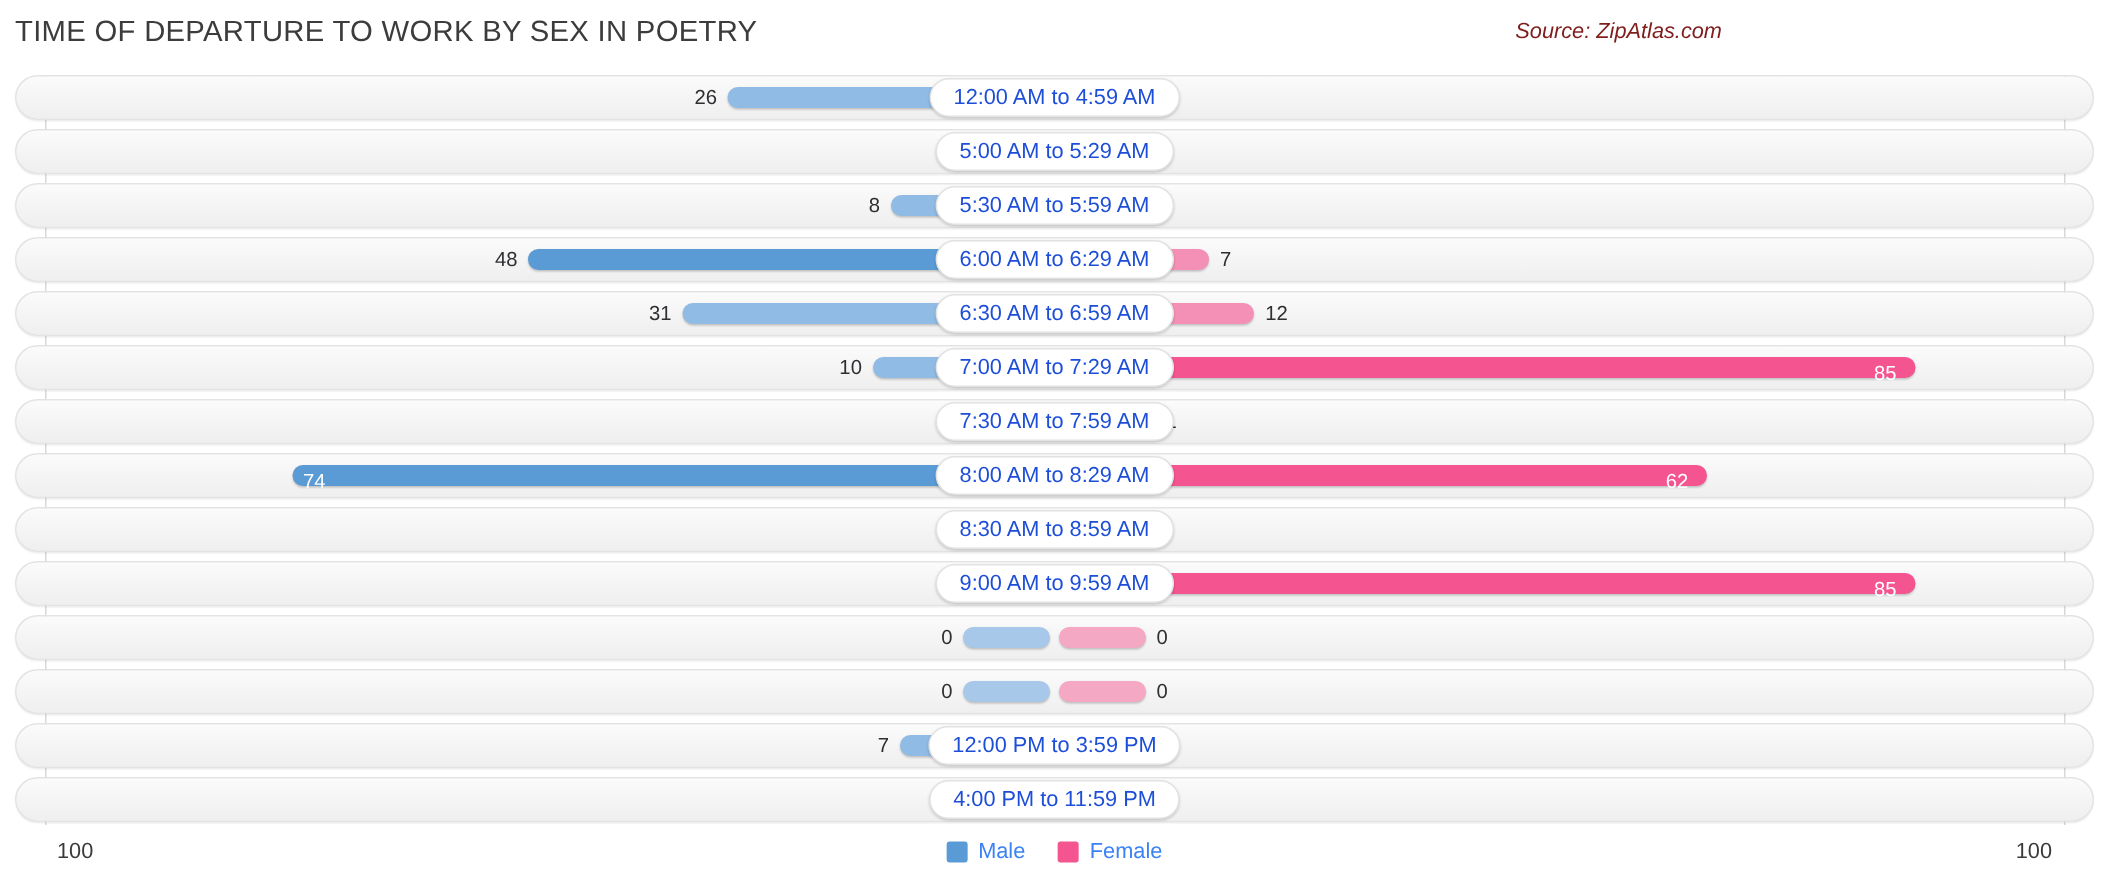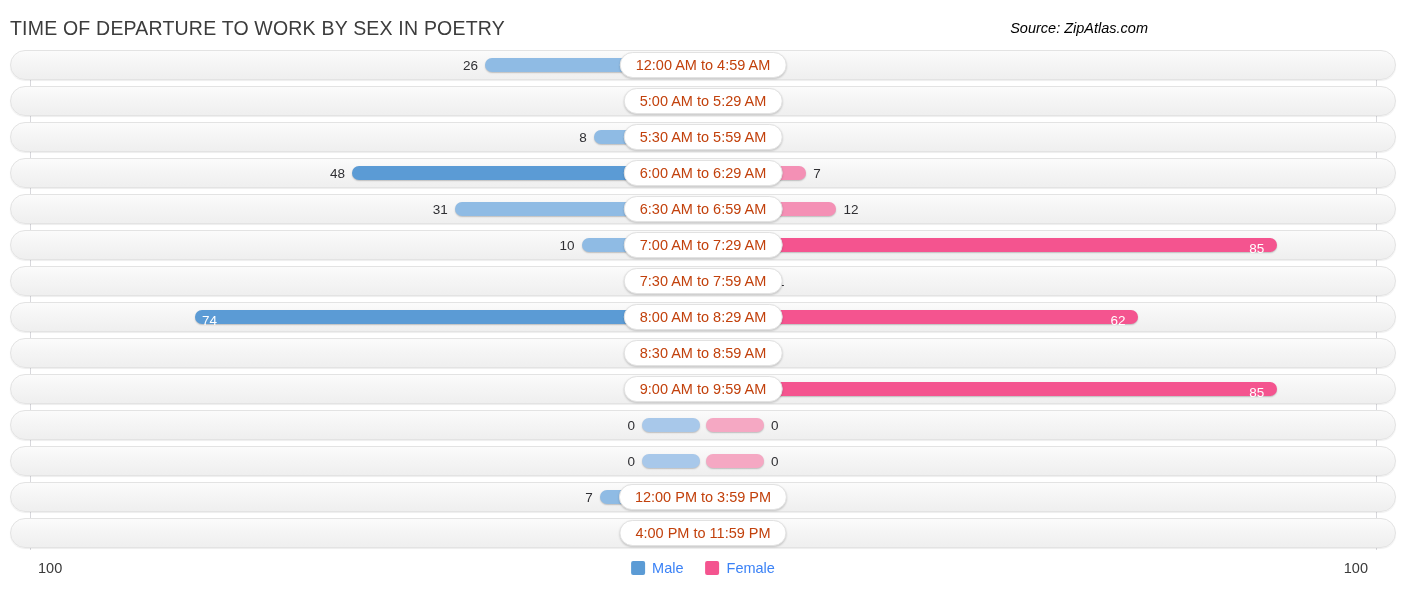--- a/index.html
+++ b/index.html
@@ -16,41 +16,41 @@
   #chart-root {
     position: relative;
     width: 1406px;
     height: 595px;
     background: #ffffff;
   }
 
   
   .header {
     position: absolute;
-    top: 7px; left: 0;
+    top: 0; left: 0;
     width: 1158px;
     height: 44px;
   }
   .chart-title {
     position: absolute;
     left: 10px;
     top: 10px;
     font-size: 19.5px;
     letter-spacing: .2px;
     color: #3c3c3c;
     font-weight: 400;
     white-space: nowrap;
   }
   .chart-source {
     position: absolute;
     right: 10px;
     top: 13px;
     font-size: 14.5px;
     font-style: italic;
-    color: #000000;
+    color: #7f1d1d;
     white-space: nowrap;
   }
 
   
   .plot {
     position: absolute;
     left: 0;
     top: 44px;
     width: 1406px;
     height: 508px;
@@ -120,21 +120,21 @@
     top: 50%;
     left: 50%;
     transform: translate(-50%, -50%);
     height: 26px;
     line-height: 25px;
     padding: 0 15px;
     background: #ffffff;
     border: 1px solid #e2e2e2;
     border-radius: 13px;
     font-size: 14.5px;
-    color: #c2410c;
+    color: #1d4ed8;
     white-space: nowrap;
     box-shadow: 0 1px 2px rgba(0,0,0,.18);
     z-index: 4;
   }
 
   
   .footer {
     position: absolute;
     left: 0;
     top: 552px;

